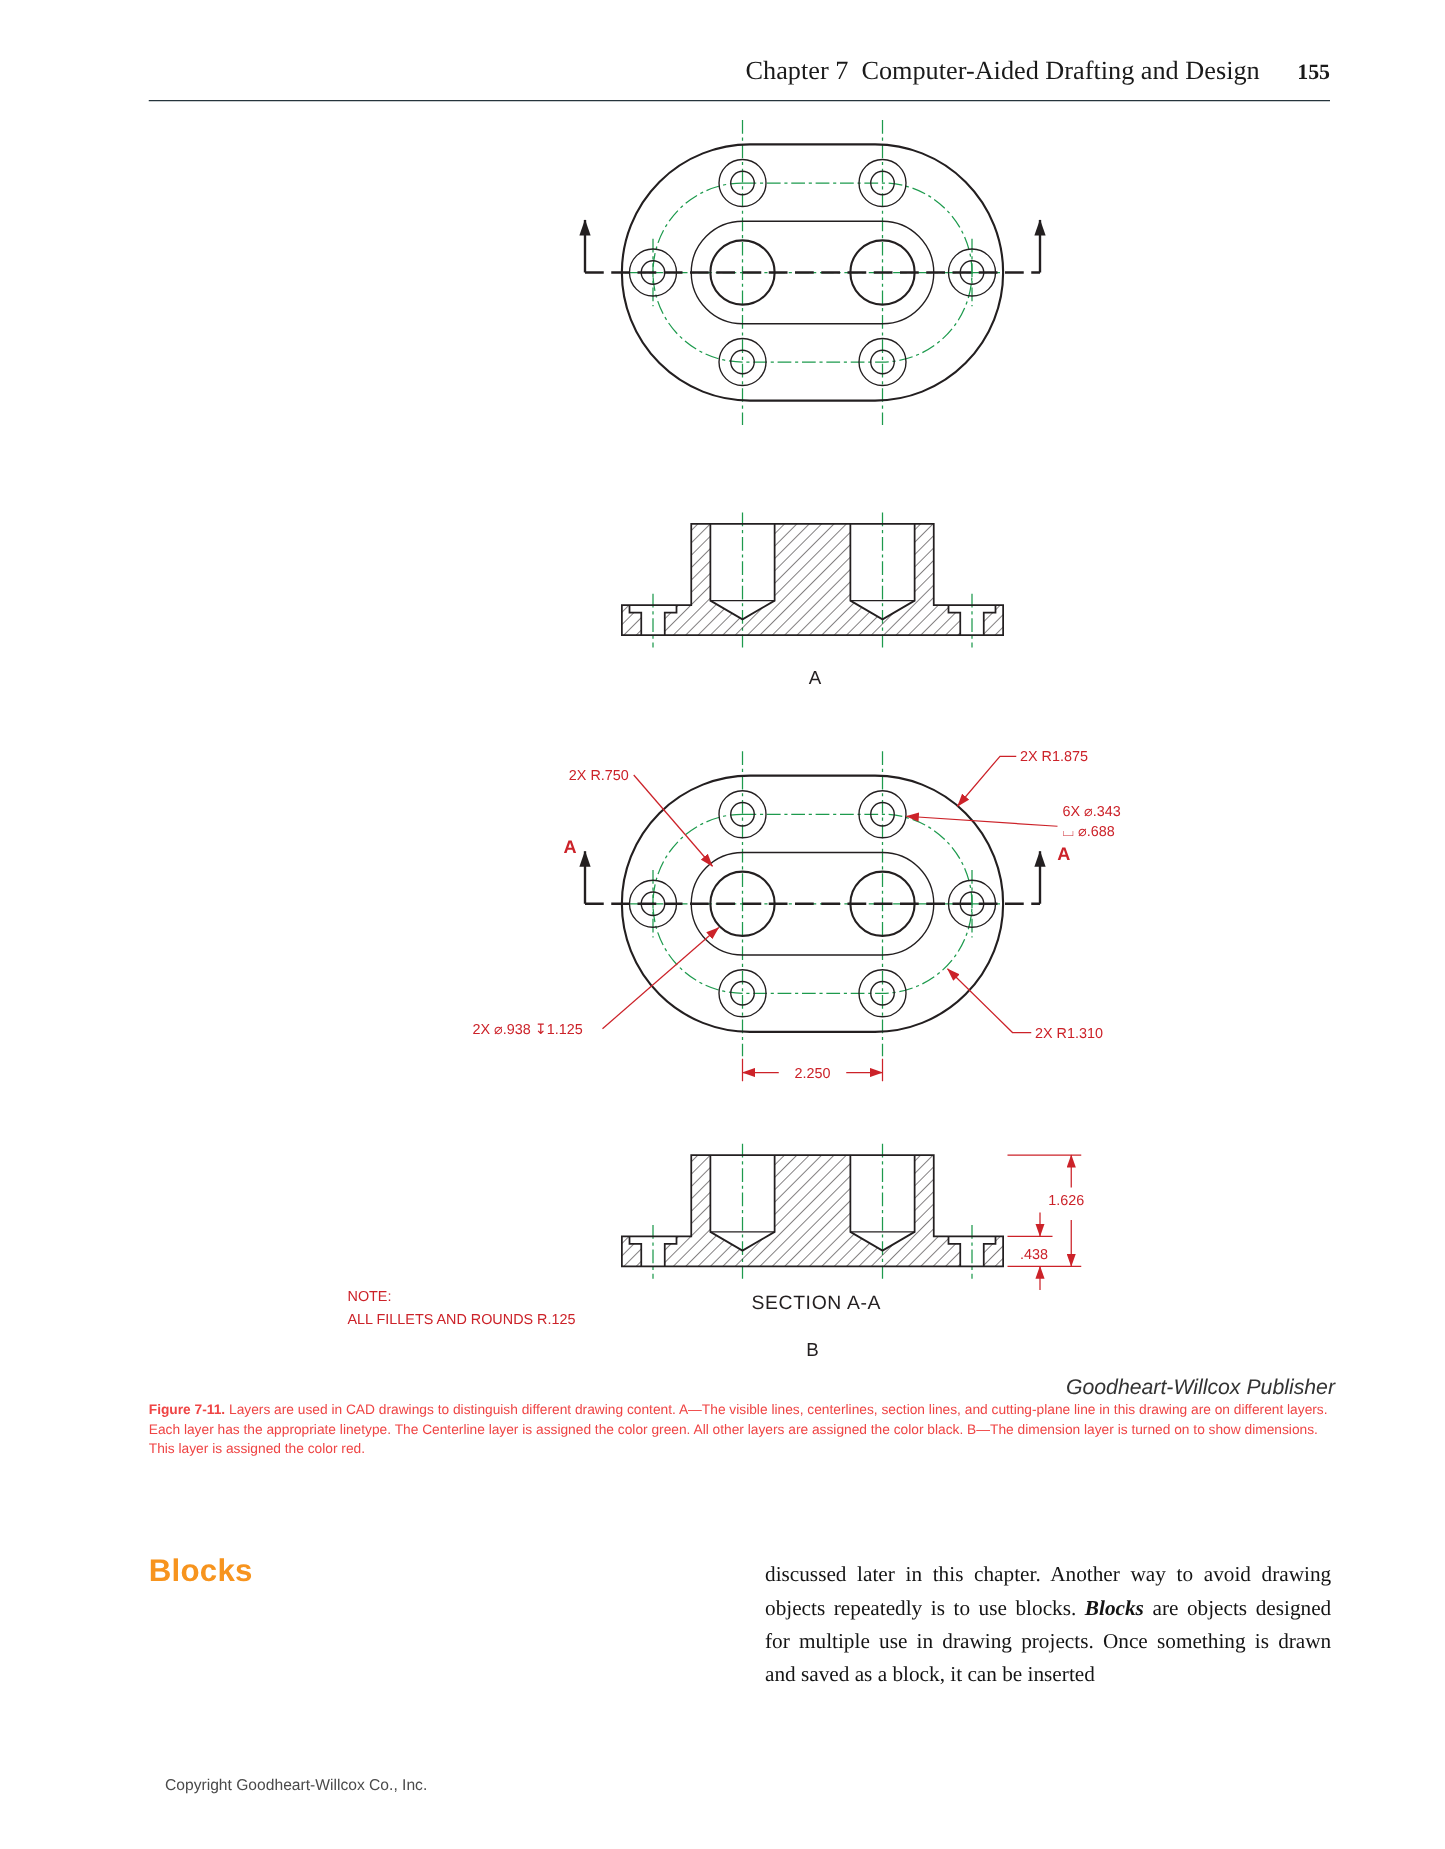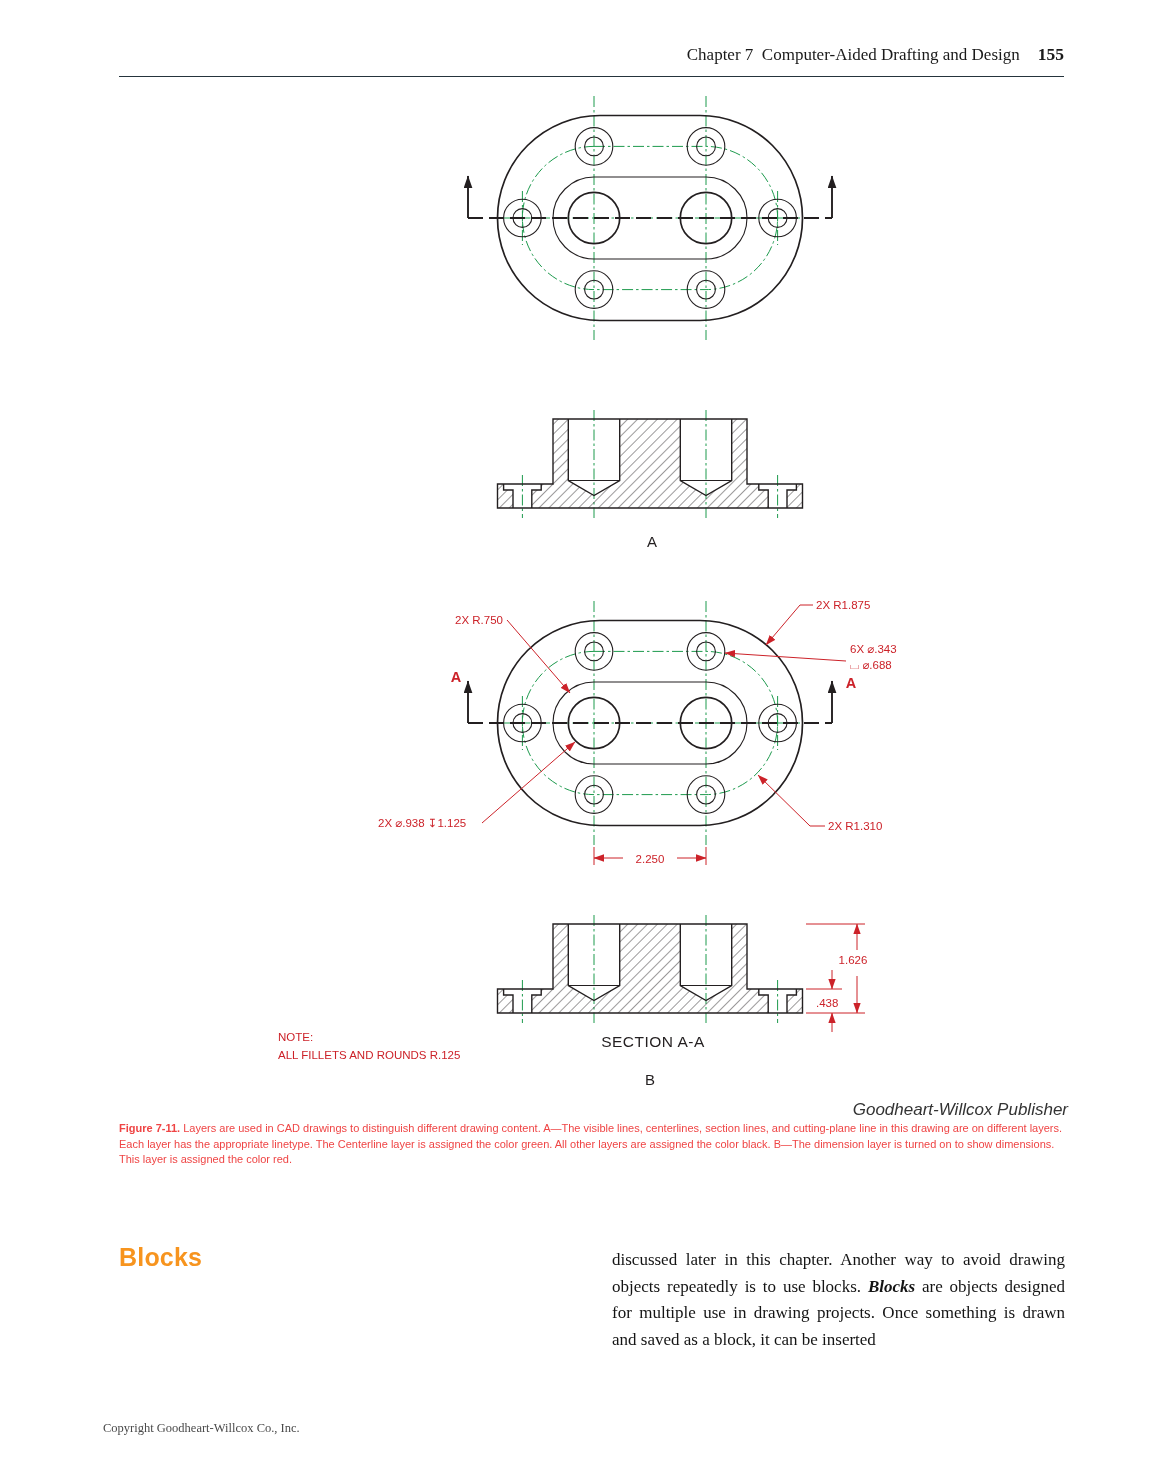--- a/index.html
+++ b/index.html
@@ -2,22 +2,22 @@
 <html><head>
 <meta charset="utf-8">
 <style>
   html,body{margin:0;padding:0;background:#ffffff;}
   .page{position:relative;width:1156px;height:1479px;background:#fff;overflow:hidden;
         font-family:"Liberation Serif","DejaVu Serif",serif;color:#1a1a1a;}
 
   
   .header{position:absolute;left:119px;top:44px;width:945px;text-align:right;
           border-bottom:1.6px solid #25343c;padding-bottom:11px;}
-  .header .title{font-size:17px;white-space:pre;}
-  .header .pnum{font-weight:bold;margin-left:18px;font-size:17.5px;}
+  .header .title{font-size:21px;white-space:pre;}
+  .header .pnum{font-weight:bold;margin-left:30px;font-size:17.5px;}
 
   
   .figsvg{position:absolute;left:0;top:95px;}
 
   
   .cl{stroke:#1d9a4d;stroke-width:1;fill:none;stroke-dasharray:11 3 2.5 3;}
   .ol{stroke:#231f20;fill:none;}
   .w1{stroke-width:1.1;}
   .w2{stroke-width:1.7;}
   .cp{stroke:#231f20;stroke-width:1.9;fill:none;stroke-dasharray:15 6;}
@@ -41,21 +41,21 @@
 
   
   .col-left{position:absolute;left:119px;top:1243px;width:462px;}
   .col-right{position:absolute;left:612px;top:1247px;width:453px;}
   .blocks-h{font-family:"Liberation Sans","DejaVu Sans",sans-serif;color:#F7941E;
             font-size:25px;font-weight:bold;margin:0 0 13px 0;letter-spacing:.2px;}
   .body-p{font-size:17px;line-height:1.56;text-align:justify;margin:0;color:#141414;}
   .indent{text-indent:32px;}
   .term{font-weight:bold;font-style:italic;}
 
-  .footer{position:absolute;left:103px;top:1421px;font-family:Liberation Serif, serif;
+  .footer{position:absolute;left:132px;top:1421px;font-family:Liberation Sans, sans-serif;
           font-size:12.5px;color:#4a4a4a;}
 </style>
 </head>
 <body>
 
 <div class="page">
 
   <div class="header">
     <span class="title">Chapter 7  Computer-Aided Drafting and Design</span><span class="pnum">155</span>
   </div>

